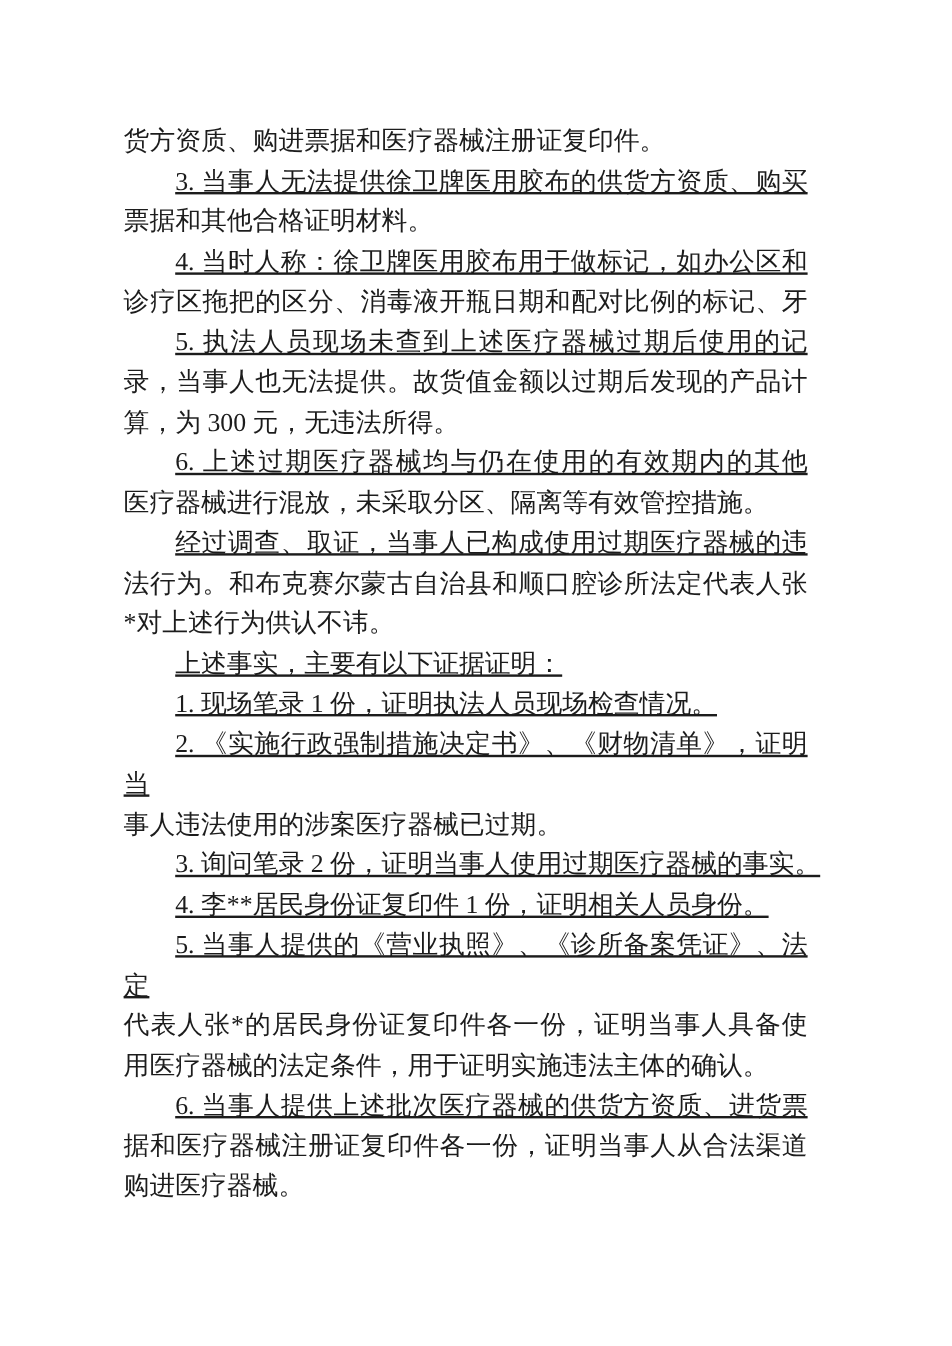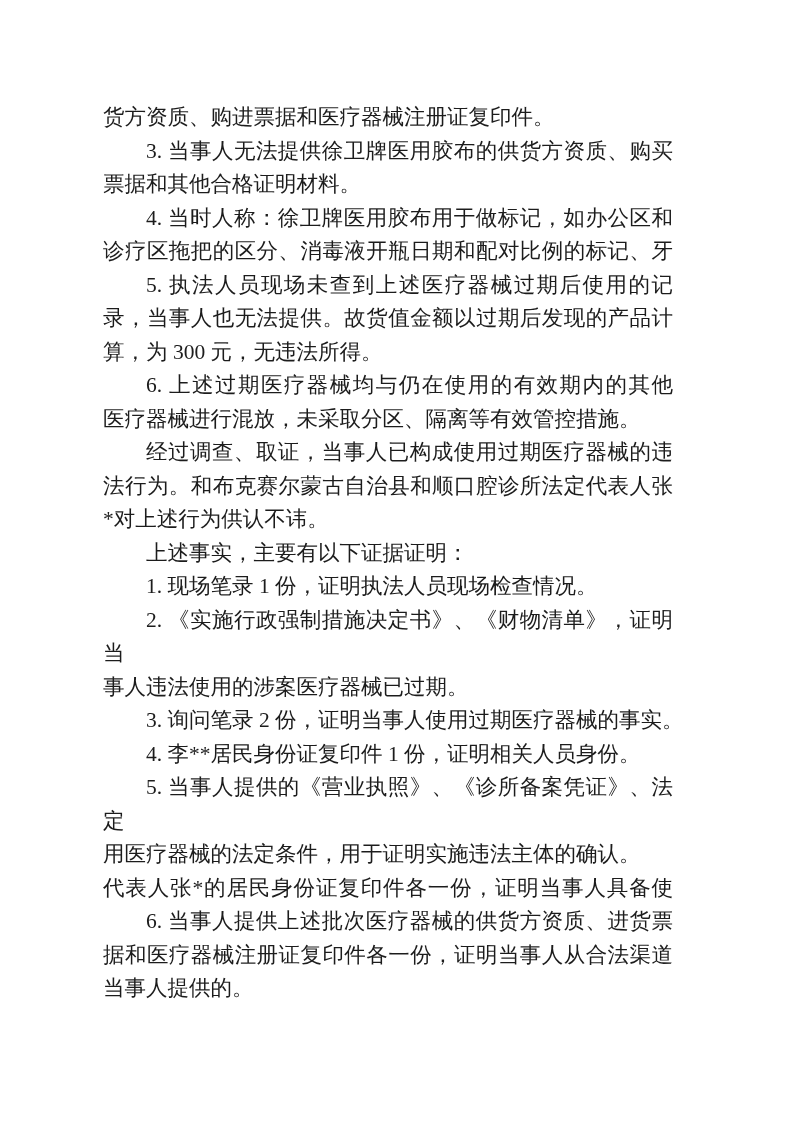--- a/index.html
+++ b/index.html
@@ -39,20 +39,21 @@
   }
   
   .l {
     text-align: left;
     white-space: nowrap;
     overflow: visible;
   }
   
   .ind {
     text-indent: 2em;
+    text-decoration: underline;
   }
 </style>
 </head>
 <body>
 
 <div class="page">
   <div class="text-block">
 
     <p class="para">
       <span class="line l">货方资质、购进票据和医疗器械注册证复印件。</span>
@@ -101,25 +102,25 @@
     <p class="para">
       <span class="line l ind">3. 询问笔录 2 份，证明当事人使用过期医疗器械的事实。</span>
     </p>
 
     <p class="para">
       <span class="line l ind">4. 李**居民身份证复印件 1 份，证明相关人员身份。</span>
     </p>
 
     <p class="para">
       <span class="line j ind">5. 当事人提供的《营业执照》、《诊所备案凭证》、法定</span>
+      <span class="line j">代表人张*的居民身份证复印件各一份，证明当事人具备使</span>
       <span class="line l">用医疗器械的法定条件，用于证明实施违法主体的确认。</span>
-      <span class="line j">代表人张*的居民身份证复印件各一份，证明当事人具备使</span>
     </p>
 
     <p class="para">
       <span class="line j ind">6. 当事人提供上述批次医疗器械的供货方资质、进货票</span>
       <span class="line j">据和医疗器械注册证复印件各一份，证明当事人从合法渠道</span>
-      <span class="line l">当事人提供的。</span>
+      <span class="line l">购进医疗器械。</span>
     </p>
 
 
   </div>
 </div>
 
 </body></html>

